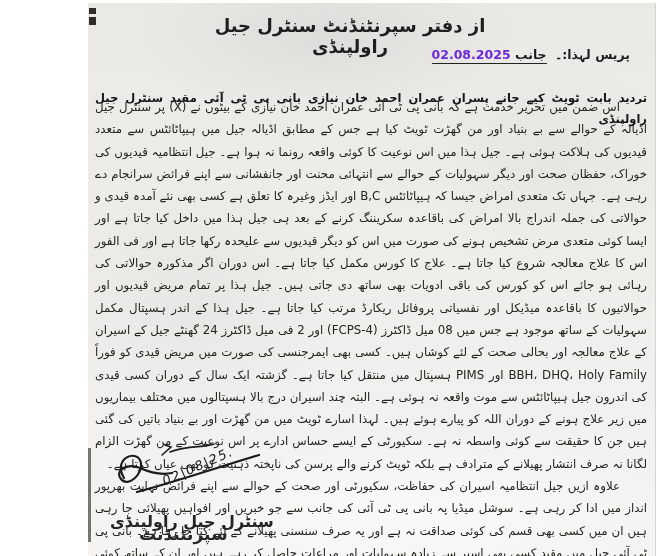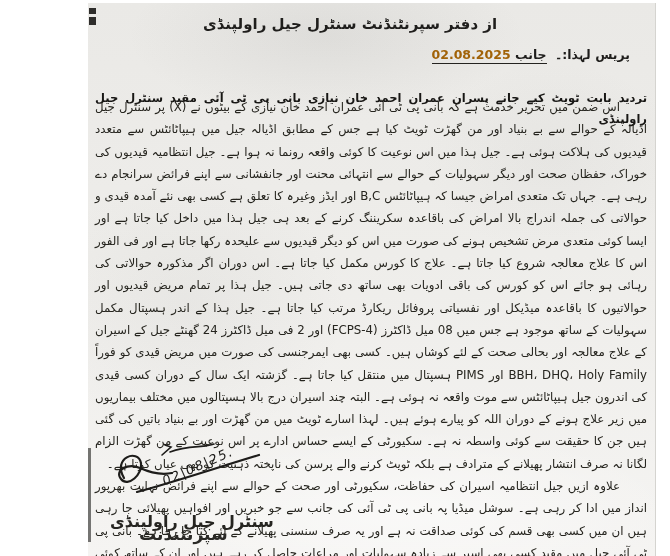--- a/index.html
+++ b/index.html
@@ -22,31 +22,31 @@
       radial-gradient(ellipse 260px 220px at 18% 55%, rgba(130,130,128,.07), transparent 60%),
       radial-gradient(ellipse 220px 160px at 82% 28%, rgba(130,130,128,.06), transparent 60%),
       radial-gradient(ellipse 400px 120px at 55% 92%, rgba(255,255,255,.5), transparent 70%);
   }
   .artifact{position:absolute;background:#2e2d2b;}
   .streak{position:absolute;left:88px;top:448px;width:3px;height:94px;background:#4a4947;opacity:.75;}
 
   .rtl{direction:rtl;unicode-bidi:plaintext;}
   .header-line{
     position:absolute;top:15px;left:190px;width:320px;
-    text-align:center;font-size:15px;font-weight:bold;letter-spacing:.2px;
+    text-align:center;font-size:18px;font-weight:bold;letter-spacing:.2px;
     color:#1f1e1c;
   }
   .press-line{
     position:absolute;top:47px;right:40px;
     font-size:12.5px;font-weight:600;color:#1f1e1c;white-space:nowrap;
   }
   .press-line .dated{
     border-bottom:1.6px solid #242320;padding-bottom:1px;margin-right:4px;
   }
-  .press-line b{font-weight:bold;color:#a16207;}
+  .press-line b{font-weight:bold;color:#6d28d9;}
   .title-line{
     position:absolute;top:88px;left:95px;width:552px;
     font-size:11.5px;font-weight:bold;color:#181715;
     text-align:justify;text-align-last:justify;line-height:21px;
   }
   .bodytext{
     position:absolute;top:96px;left:95px;width:552px;
     font-size:11.8px;line-height:22.3px;color:#26251f;
     text-align:justify;
   }

